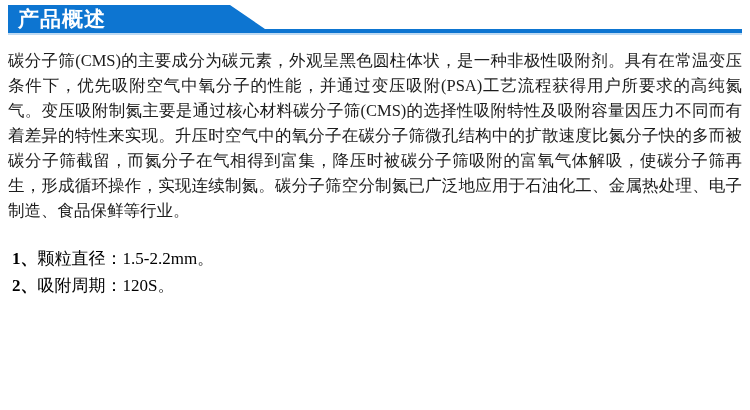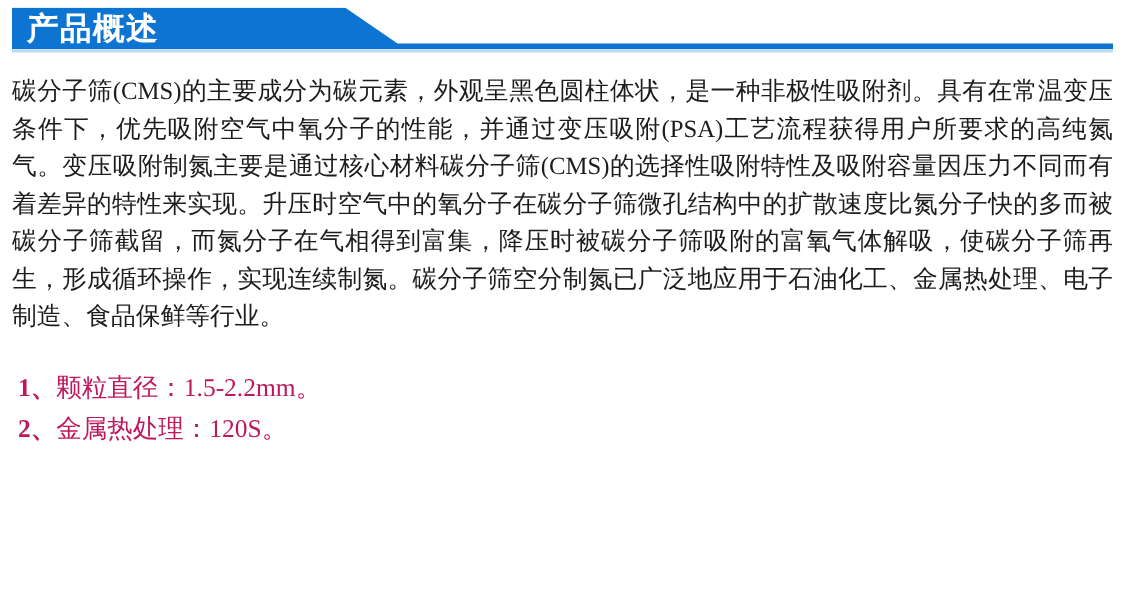--- a/index.html
+++ b/index.html
@@ -37,21 +37,21 @@
     top: 28px; left: 0;
     width: 734px;
     height: 2px;
     background: #a9cdee;
     opacity: 0.75;
   }
   .banner-title {
     display: inline-block;
     padding-left: 10px;
     line-height: 28px;
-    font-family: Liberation Serif, serif;
+    font-family: Liberation Sans, sans-serif;
     font-weight: bold;
     font-size: 21px;
     letter-spacing: 1px;
     color: #ffffff;
     white-space: nowrap;
   }
   .para {
     margin: 13px 0 0 0;
     width: 734px;
     font-size: 16.5px;
@@ -62,21 +62,21 @@
   }
   .specs {
     list-style: none;
     margin: 22px 0 0 0;
     padding: 0 0 0 4px;
   }
   .specs li {
     font-size: 17px;
     line-height: 27px;
     white-space: nowrap;
-    color: #be185d;
+    color: #000000;
   }
   .specs li .num {
     font-weight: bold;
   }
 </style>
 </head>
 <body>
 
 <div class="page">
 
@@ -86,17 +86,17 @@
         <span class="banner-title">产品概述</span>
       </div>
       <div class="banner-underline"></div>
     </div>
     <p class="para">碳分子筛(CMS)的主要成分为碳元素，外观呈黑色圆柱体状，是一种非极性吸附剂。具有在常温变压条件下，优先吸附空气中氧分子的性能，并通过变压吸附(PSA)工艺流程获得用户所要求的高纯氮气。变压吸附制氮主要是通过核心材料碳分子筛(CMS)的选择性吸附特性及吸附容量因压力不同而有着差异的特性来实现。升压时空气中的氧分子在碳分子筛微孔结构中的扩散速度比氮分子快的多而被碳分子筛截留，而氮分子在气相得到富集，降压时被碳分子筛吸附的富氧气体解吸，使碳分子筛再生，形成循环操作，实现连续制氮。碳分子筛空分制氮已广泛地应用于石油化工、金属热处理、电子制造、食品保鲜等行业。</p>
   </section>
 
   <section>
     <ul class="specs">
       <li><span class="num">1、</span><span>颗粒直径：1.5-2.2mm。</span></li>
-      <li><span class="num">2、</span><span>金属热处理：120S。</span></li>
+      <li><span class="num">2、</span><span>吸附周期：120S。</span></li>
     </ul>
   </section>
 
 </div>
 
 </body></html>

